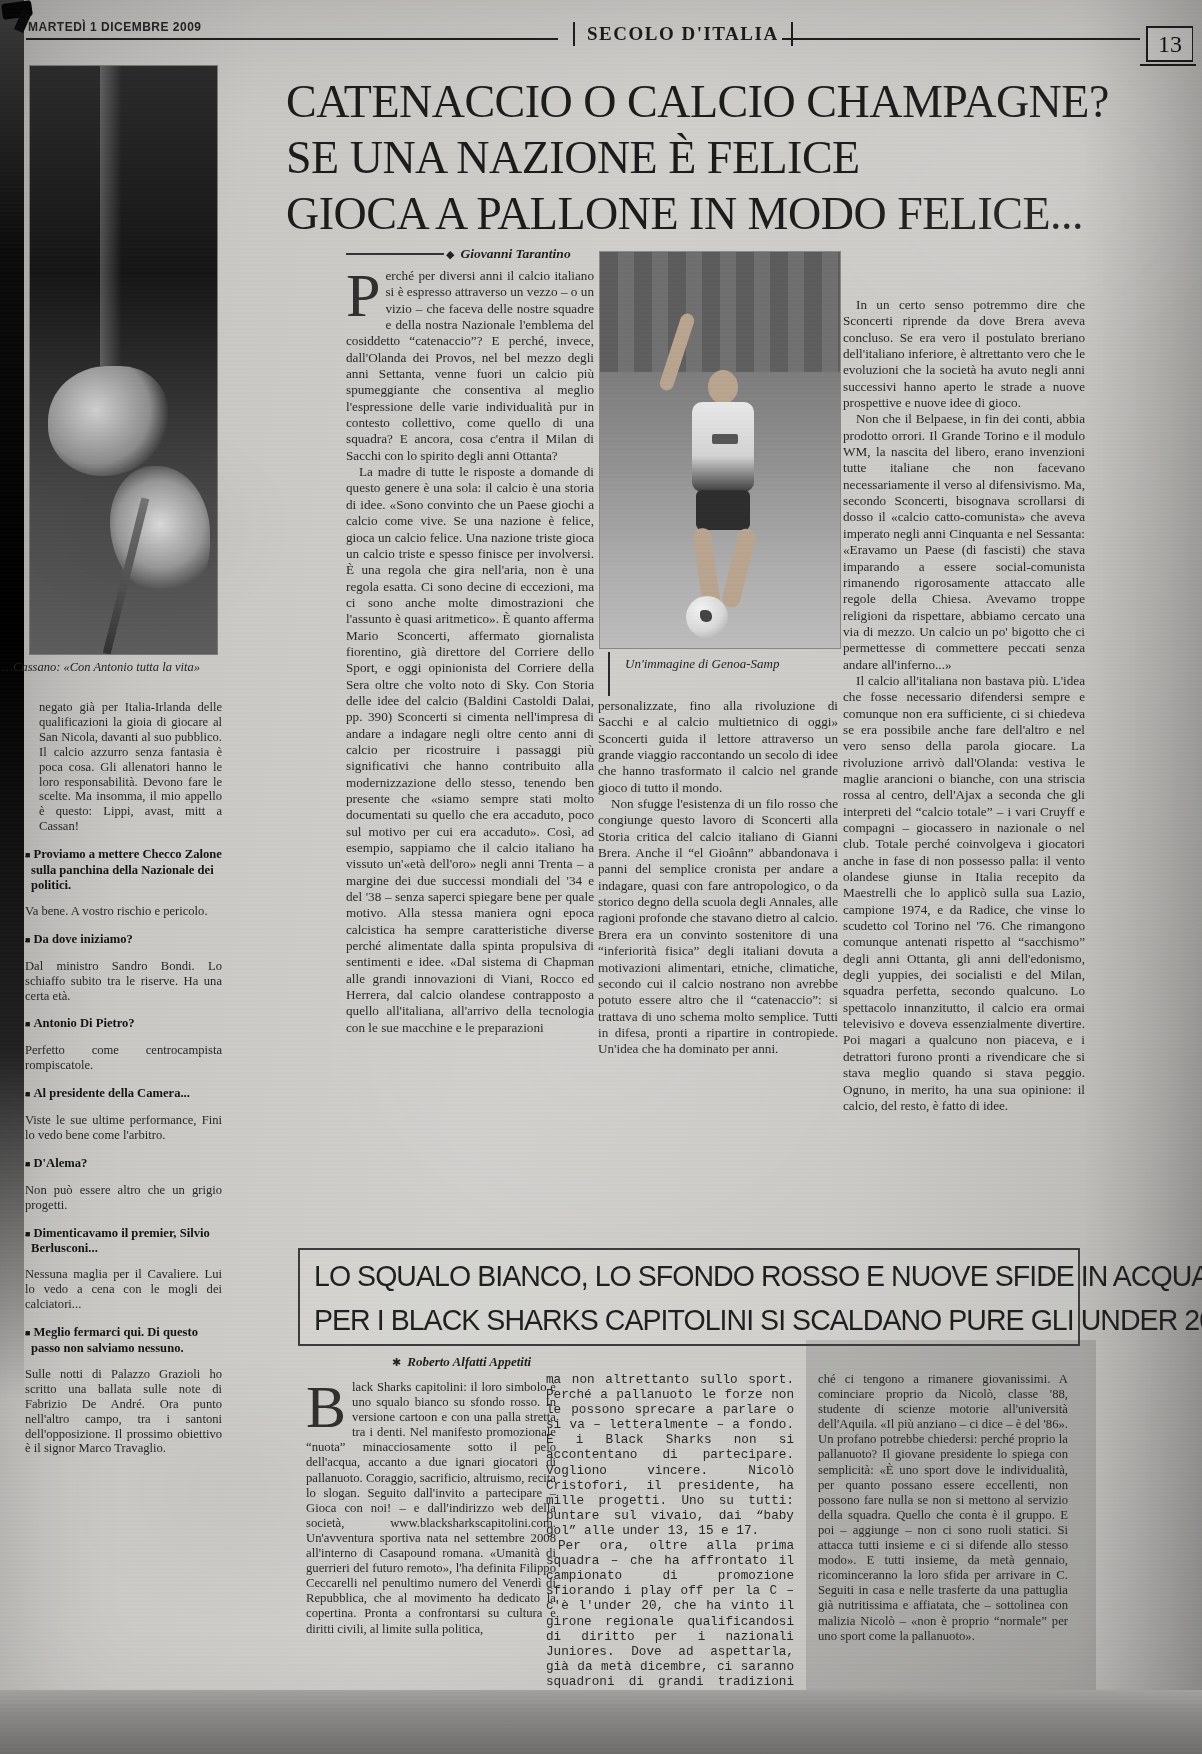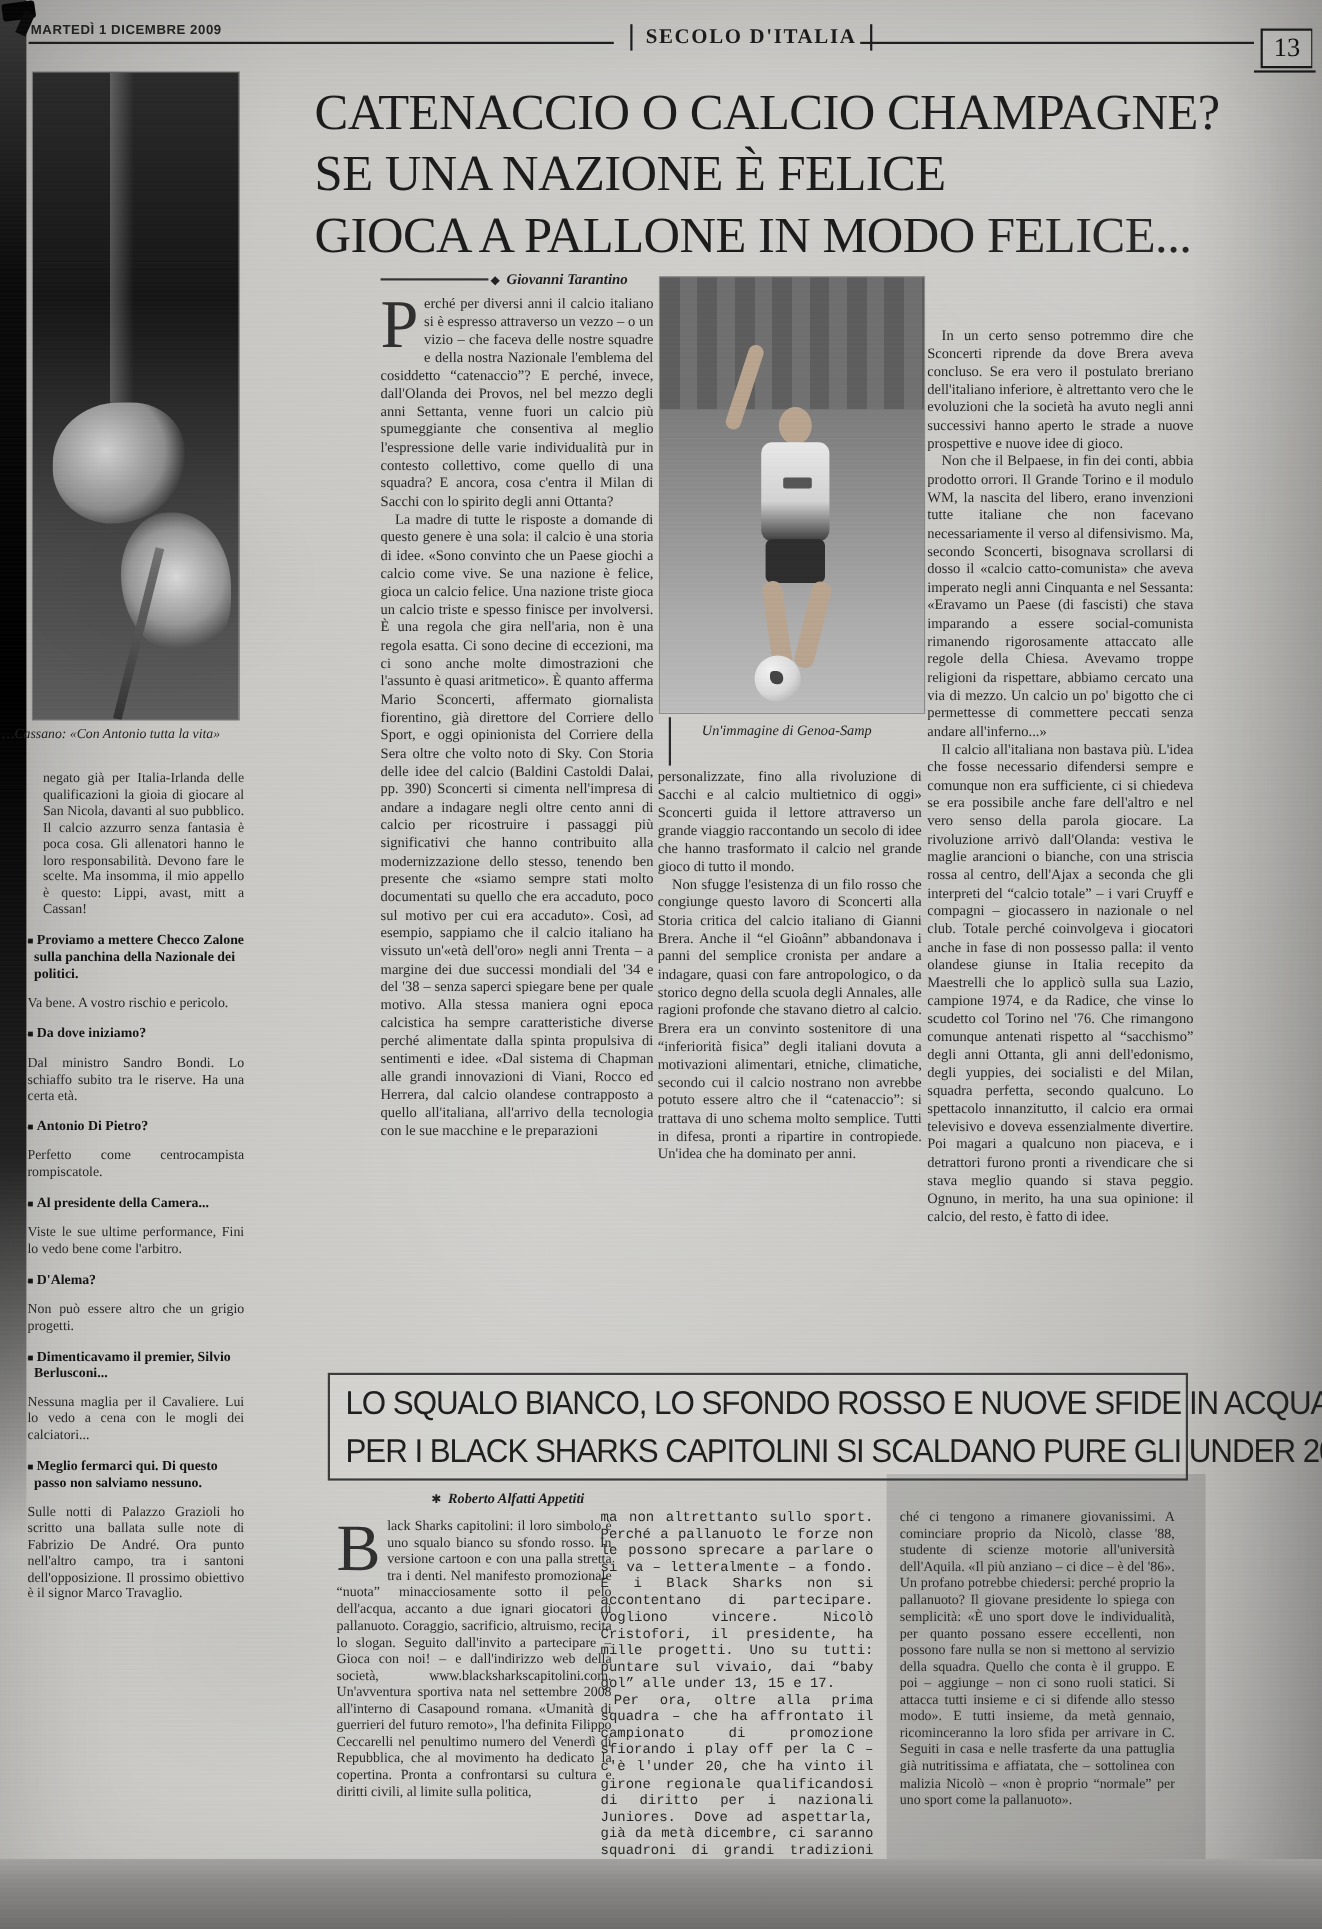--- a/index.html
+++ b/index.html
@@ -60,21 +60,21 @@
   .main-photo .torso{position:absolute;left:92px;top:150px;width:62px;height:90px;border-radius:10px;
     background:linear-gradient(180deg,#e8e8e8 0%,#d3d3d3 60%,#3d3d3d 100%);}
   .main-photo .badge{position:absolute;left:112px;top:182px;width:26px;height:10px;background:#555;border-radius:2px;}
   .main-photo .shorts{position:absolute;left:96px;top:238px;width:54px;height:40px;background:#2e2e2e;border-radius:6px;}
   .main-photo .leg1{position:absolute;left:98px;top:276px;width:18px;height:86px;background:#b9a58f;transform:rotate(-8deg);border-radius:8px;}
   .main-photo .leg2{position:absolute;left:130px;top:276px;width:18px;height:80px;background:#b9a58f;transform:rotate(14deg);border-radius:8px;}
   .main-photo .ball{position:absolute;left:86px;top:344px;width:42px;height:42px;border-radius:50%;
     background:radial-gradient(circle at 35% 30%, #f2f2f2 0%, #d9d9d9 55%, #9e9e9e 100%);}
   .main-photo .ball:after{content:"";position:absolute;left:14px;top:14px;width:12px;height:12px;background:#444;border-radius:30% 50% 40% 50%;}
   .main-caption{position:absolute;left:608px;top:652px;width:226px;min-height:40px;border-left:2px solid #2a2a2a;
-    padding:4px 0 0 28px;font-style:italic;font-size:13px;color:#222;}
+    padding:4px 0 0 15px;font-style:italic;font-size:13px;color:#222;}
 
   
   .byline{position:absolute;left:346px;top:246px;width:260px;display:flex;align-items:center;font-size:13.5px;}
   .byline .bl-rule{width:98px;height:1.5px;background:#333;margin-right:2px;}
   .byline .diamond{font-size:11px;margin-right:6px;color:#222;}
   .byline .name{font-style:italic;font-weight:bold;color:#1e1e1e;}
 
   
   .col{position:absolute;text-align:justify;font-size:13.2px;line-height:16.35px;color:#272727;overflow:hidden;}
   .col p{margin:0;}

